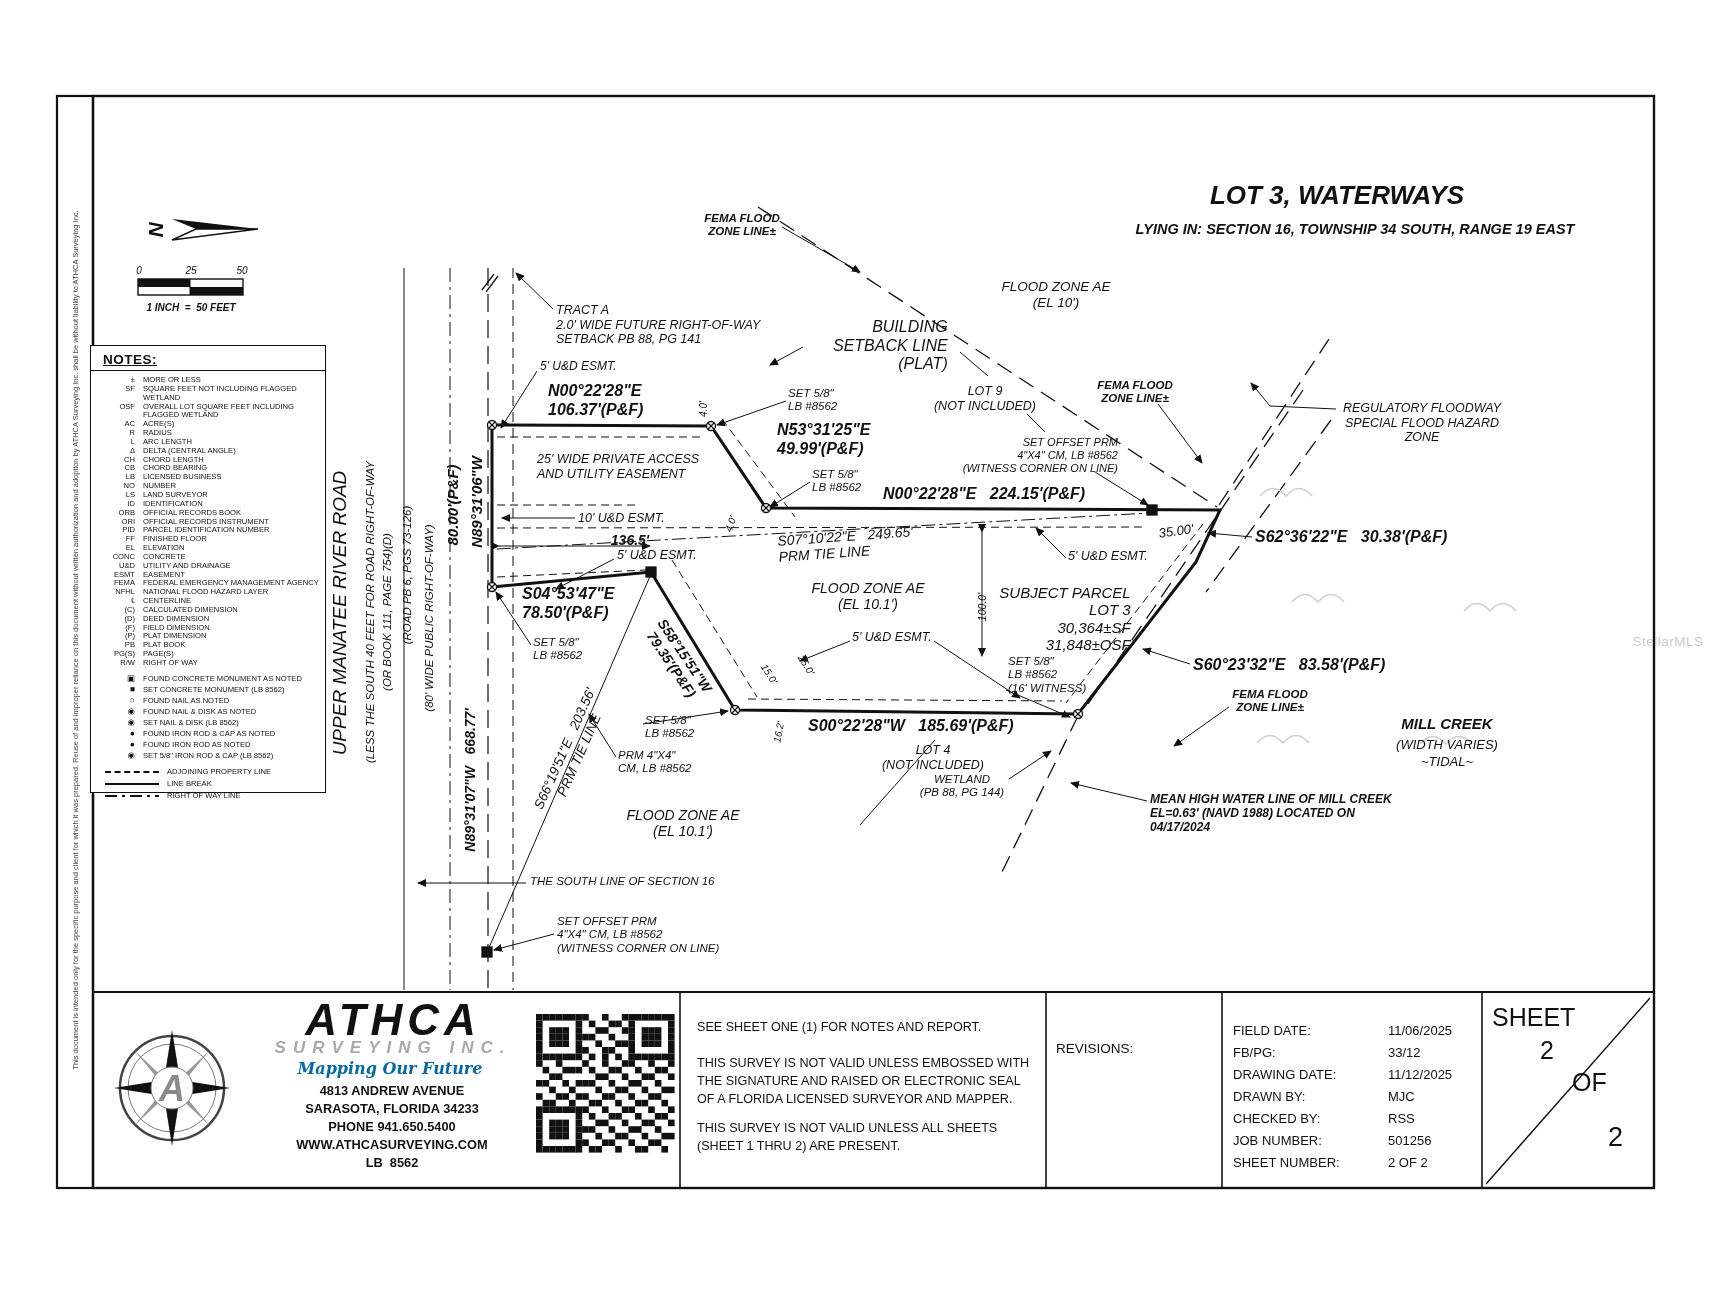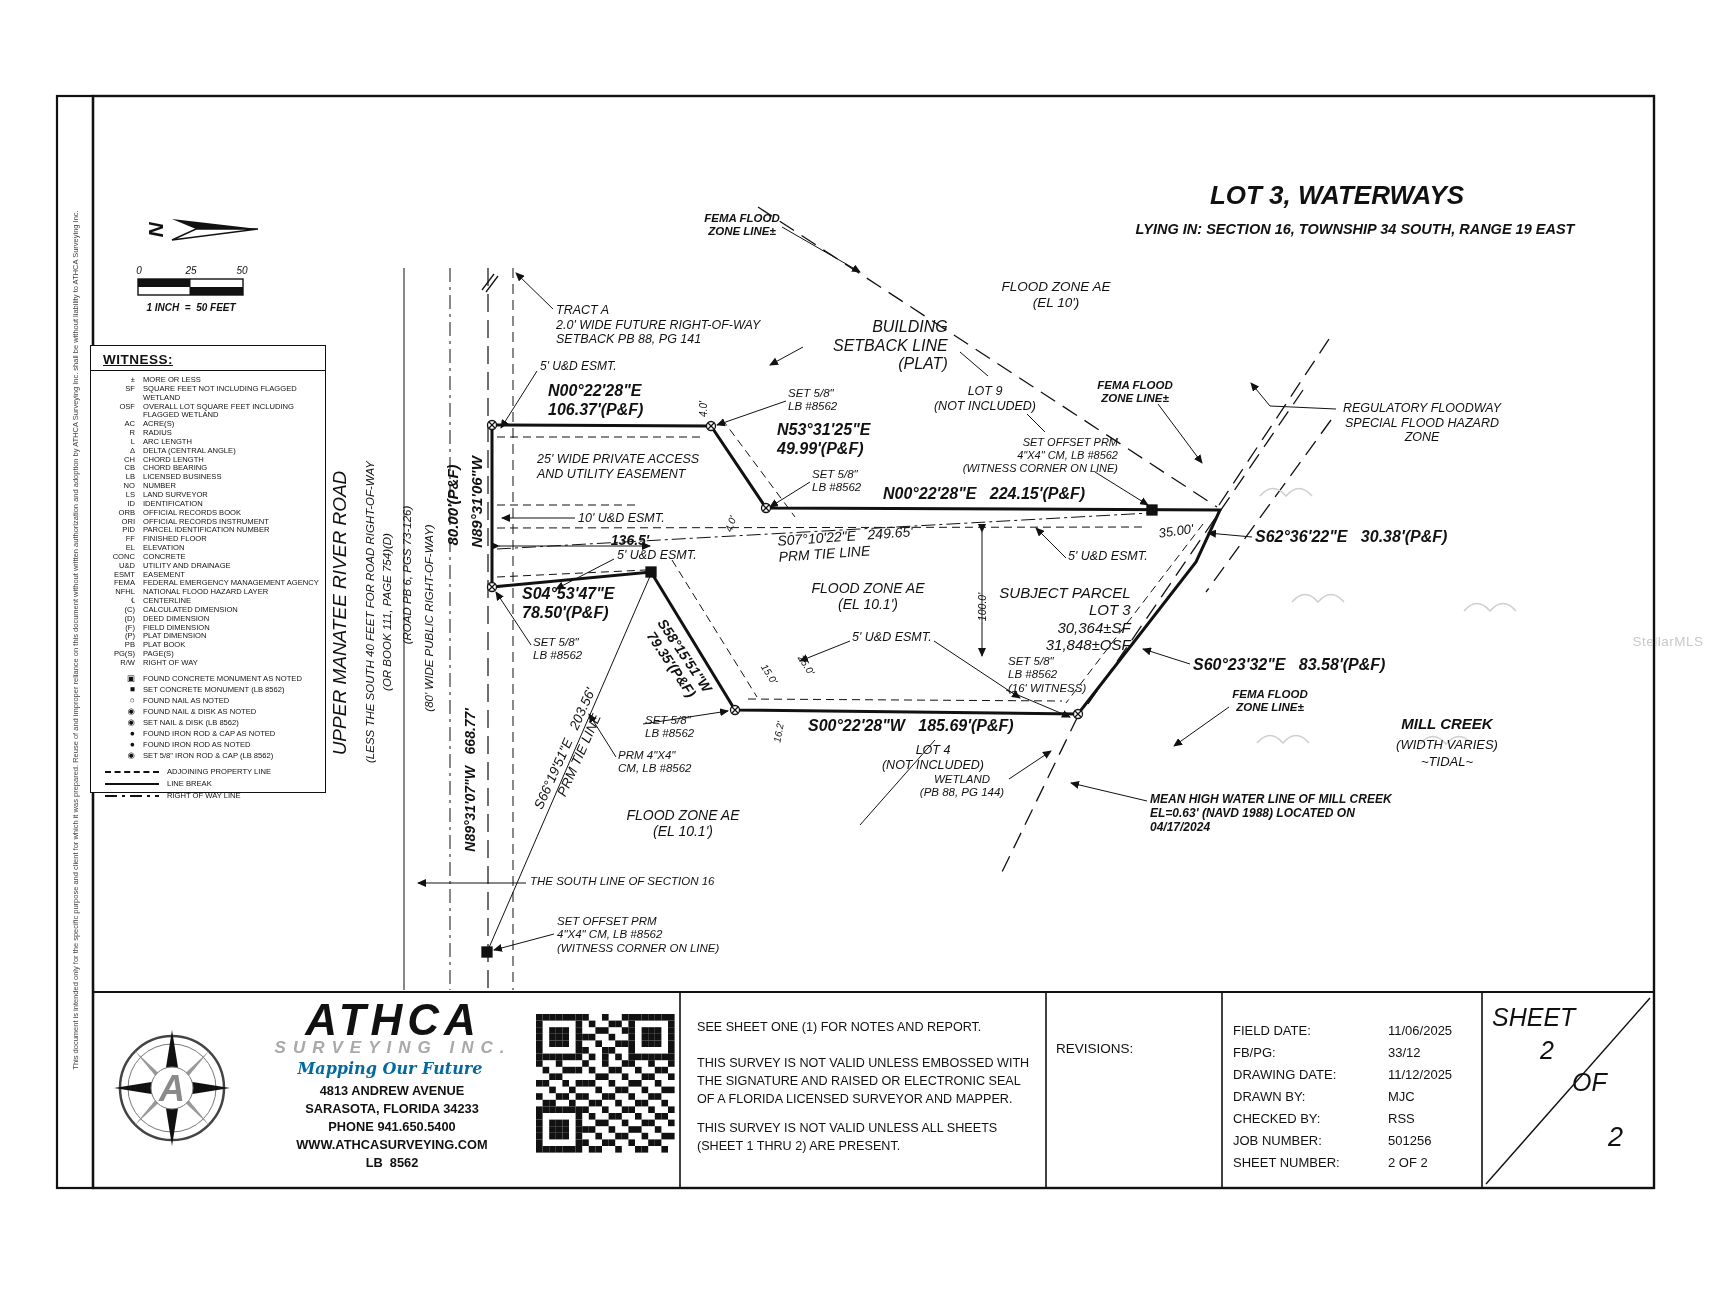--- a/index.html
+++ b/index.html
@@ -22,21 +22,21 @@
   .sw{width:54px;height:0;margin:0 8px 0 12px;flex:none;}
   .sw.dash{border-top:2px dashed #111;}
   .sw.break{border-top:2px solid #111;}
   .sw.dashdot{height:2px;background:repeating-linear-gradient(90deg,#111 0 12px,transparent 12px 17px,#111 17px 20px,transparent 20px 25px);}
   
   #sidebar-text{position:absolute;left:75px;top:640px;font-size:7.5px;color:#444;white-space:pre;
       transform:translate(-50%,-50%) rotate(-90deg);transform-origin:center;}
   
   .note{position:absolute;left:697px;font-size:12.6px;line-height:18px;white-space:pre;}
   .inflbl{position:absolute;font-size:13px;transform:translate(0,-50%);white-space:pre;}
-  .sheettxt{position:absolute;font-style:italic;white-space:pre;}
+  .sheettxt{position:absolute;white-space:pre;}
   #wordmark{position:absolute;left:393px;top:1020px;transform:translate(-50%,-50%);
      font-size:44px;font-weight:bold;font-style:italic;letter-spacing:5px;}
   #wordsub{position:absolute;left:393px;top:1048px;transform:translate(-50%,-50%);
      font-size:17px;font-weight:bold;color:#a9a9a9;letter-spacing:7px;font-style:italic;}
   #wordtag{position:absolute;left:390px;top:1068px;transform:translate(-50%,-50%);
      font-family:"DejaVu Serif",serif;font-style:italic;font-size:16px;color:#0369a1;font-weight:bold;}
   .addr{position:absolute;left:392px;transform:translate(-50%,-50%);font-size:12.8px;font-weight:bold;white-space:pre;}
   #watermark{position:absolute;left:1668px;top:641px;transform:translate(-50%,-50%);
      font-size:13.5px;color:#c9c9c9;letter-spacing:.5px;}
 </style>
@@ -424,21 +424,21 @@
         <rect x="635" y="1146" width="6.6" height="6.6" fill="#111"></rect>
         <rect x="641.6" y="1146" width="6.6" height="6.6" fill="#111"></rect>
         <rect x="661.4" y="1146" width="6.6" height="6.6" fill="#111"></rect>
       </g>
   </svg>
 
   <div class="title" style="left:1337px;top:195px;font-size:26px;">LOT 3, WATERWAYS</div>
   <div class="title" style="left:1355px;top:229px;font-size:14.5px;">LYING IN: SECTION 16, TOWNSHIP 34 SOUTH, RANGE 19 EAST</div>
 
   <div id="legend">
-    <div class="ltitle">WITNESS:</div>
+    <div class="ltitle">NOTES:</div>
     <div class="lbody">
       <div id="legend-abbrevs">
           <div class="lrow">
             <span class="ab">±</span>
             <span class="ds">MORE OR LESS</span>
           </div>
           <div class="lrow">
             <span class="ab">SF</span>
             <span class="ds">SQUARE FEET NOT INCLUDING FLAGGED WETLAND</span>
           </div>

